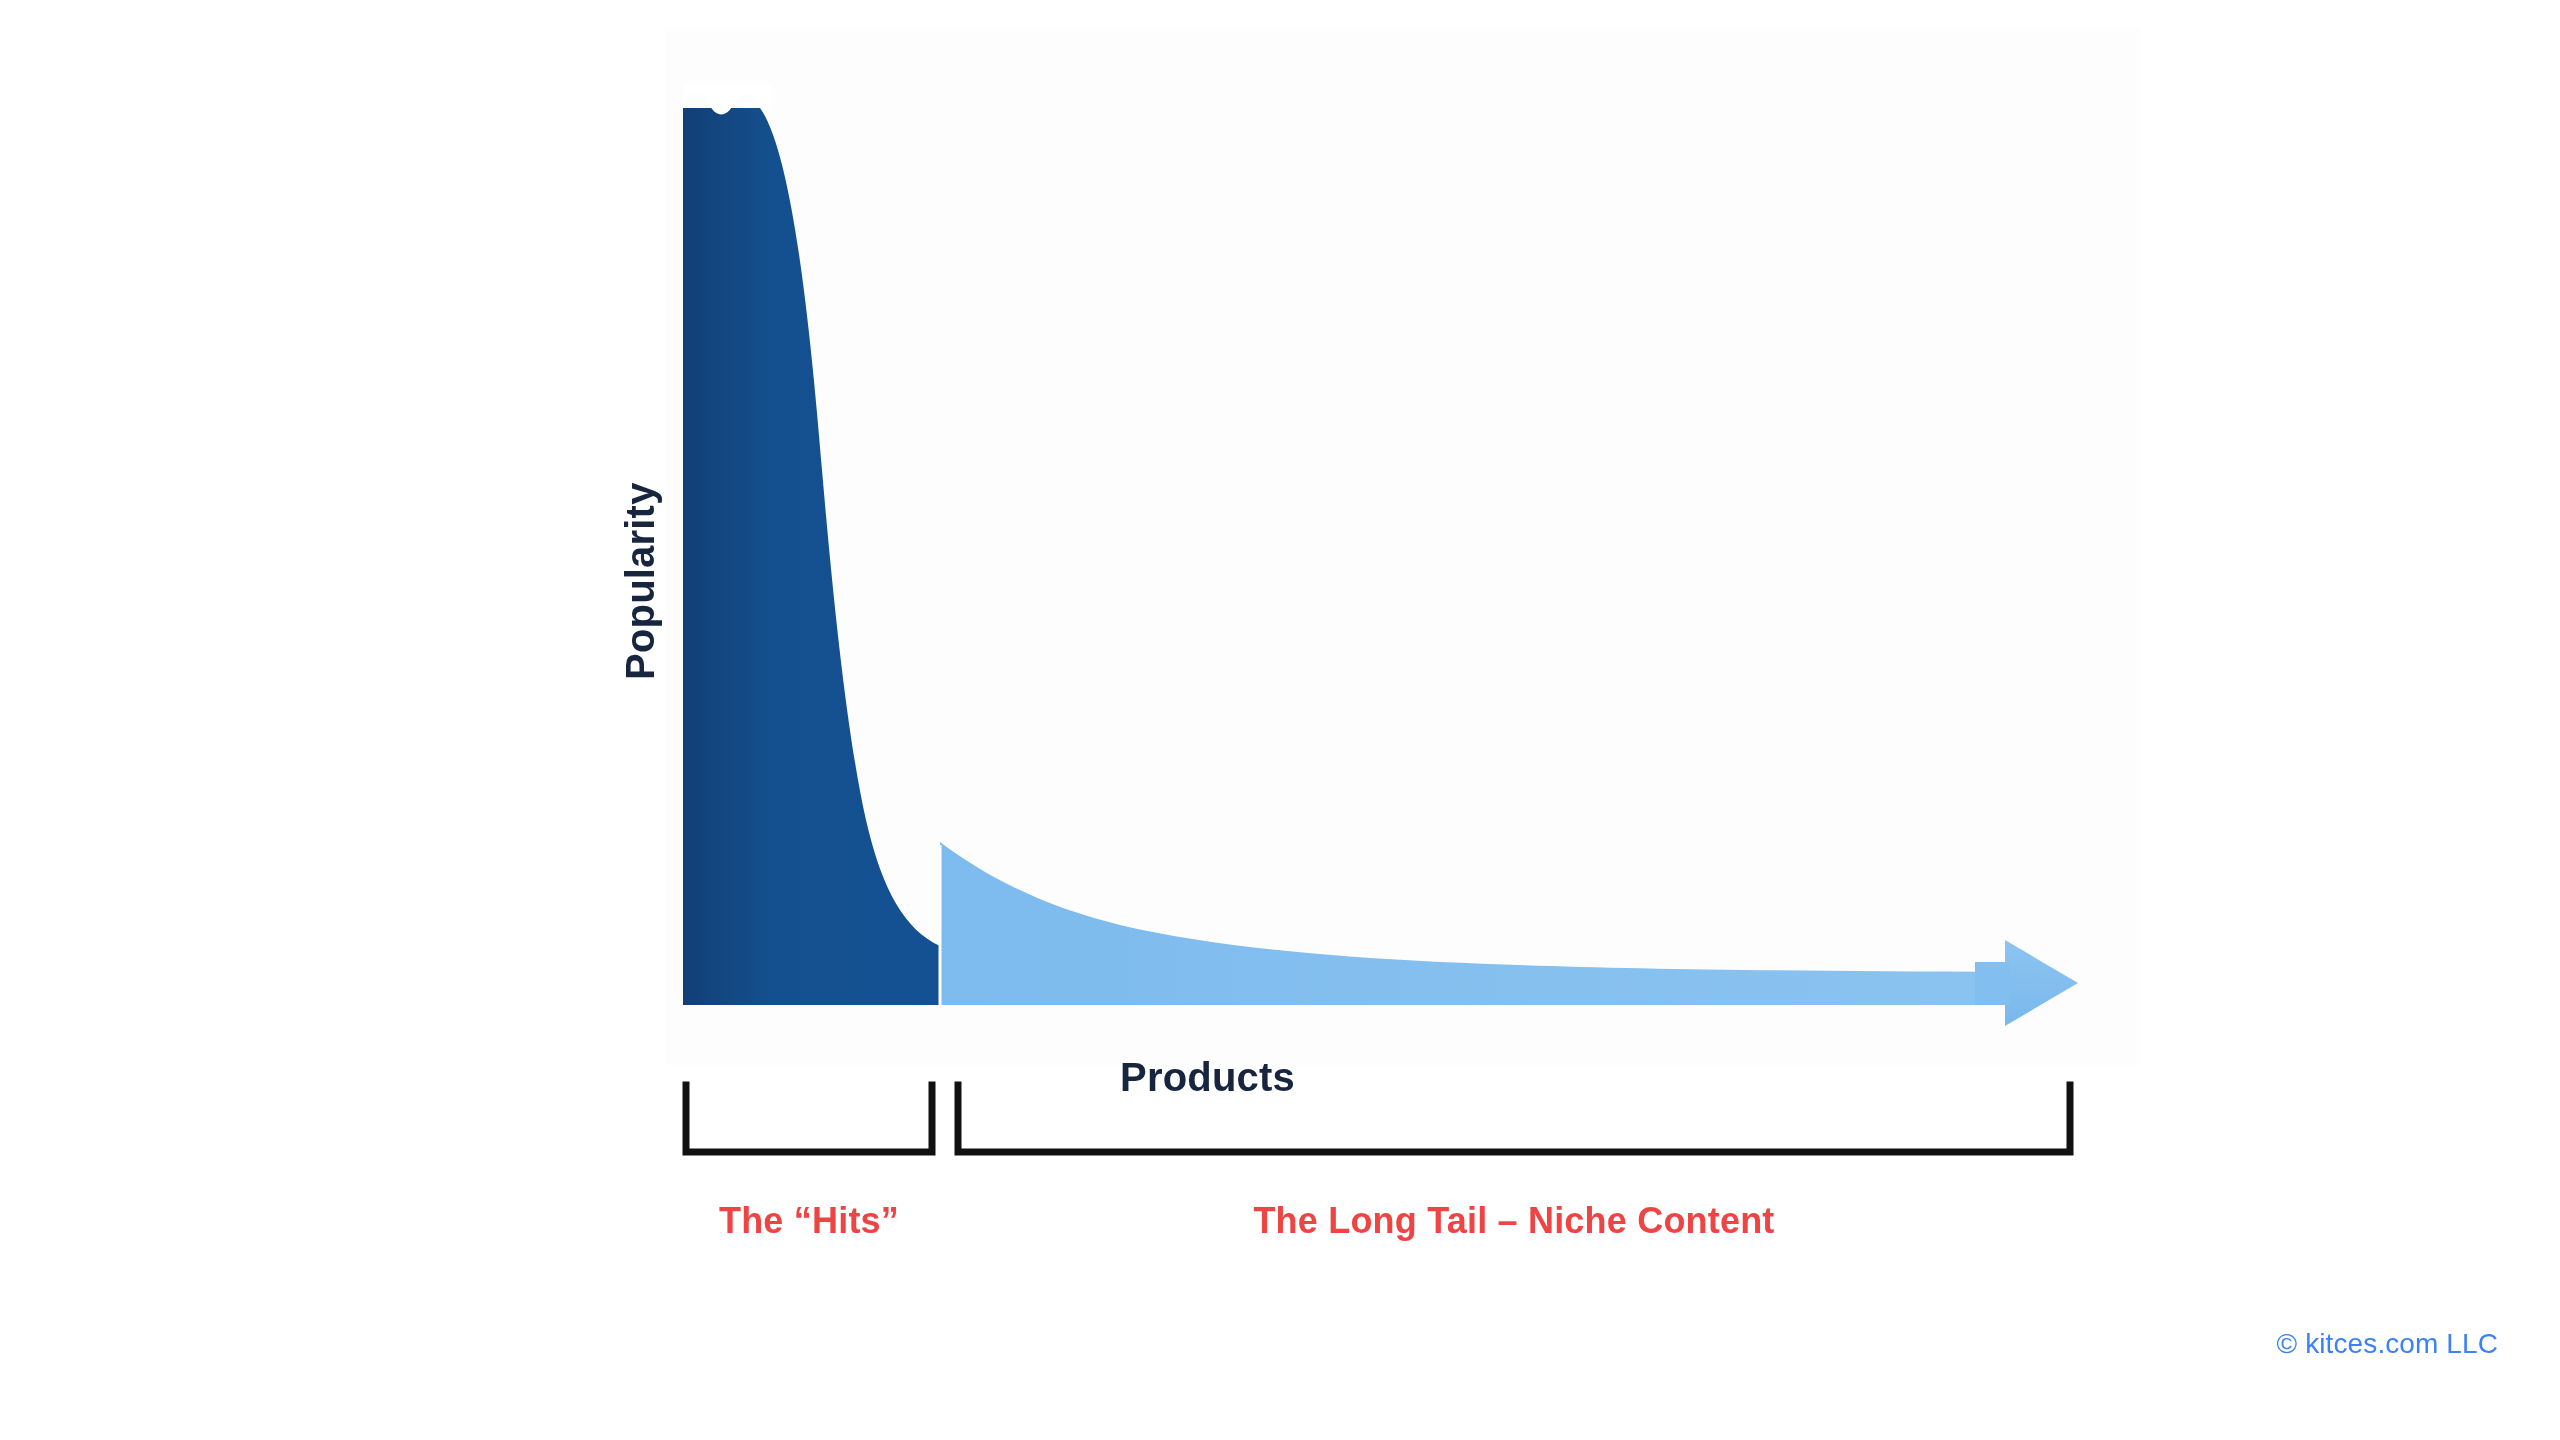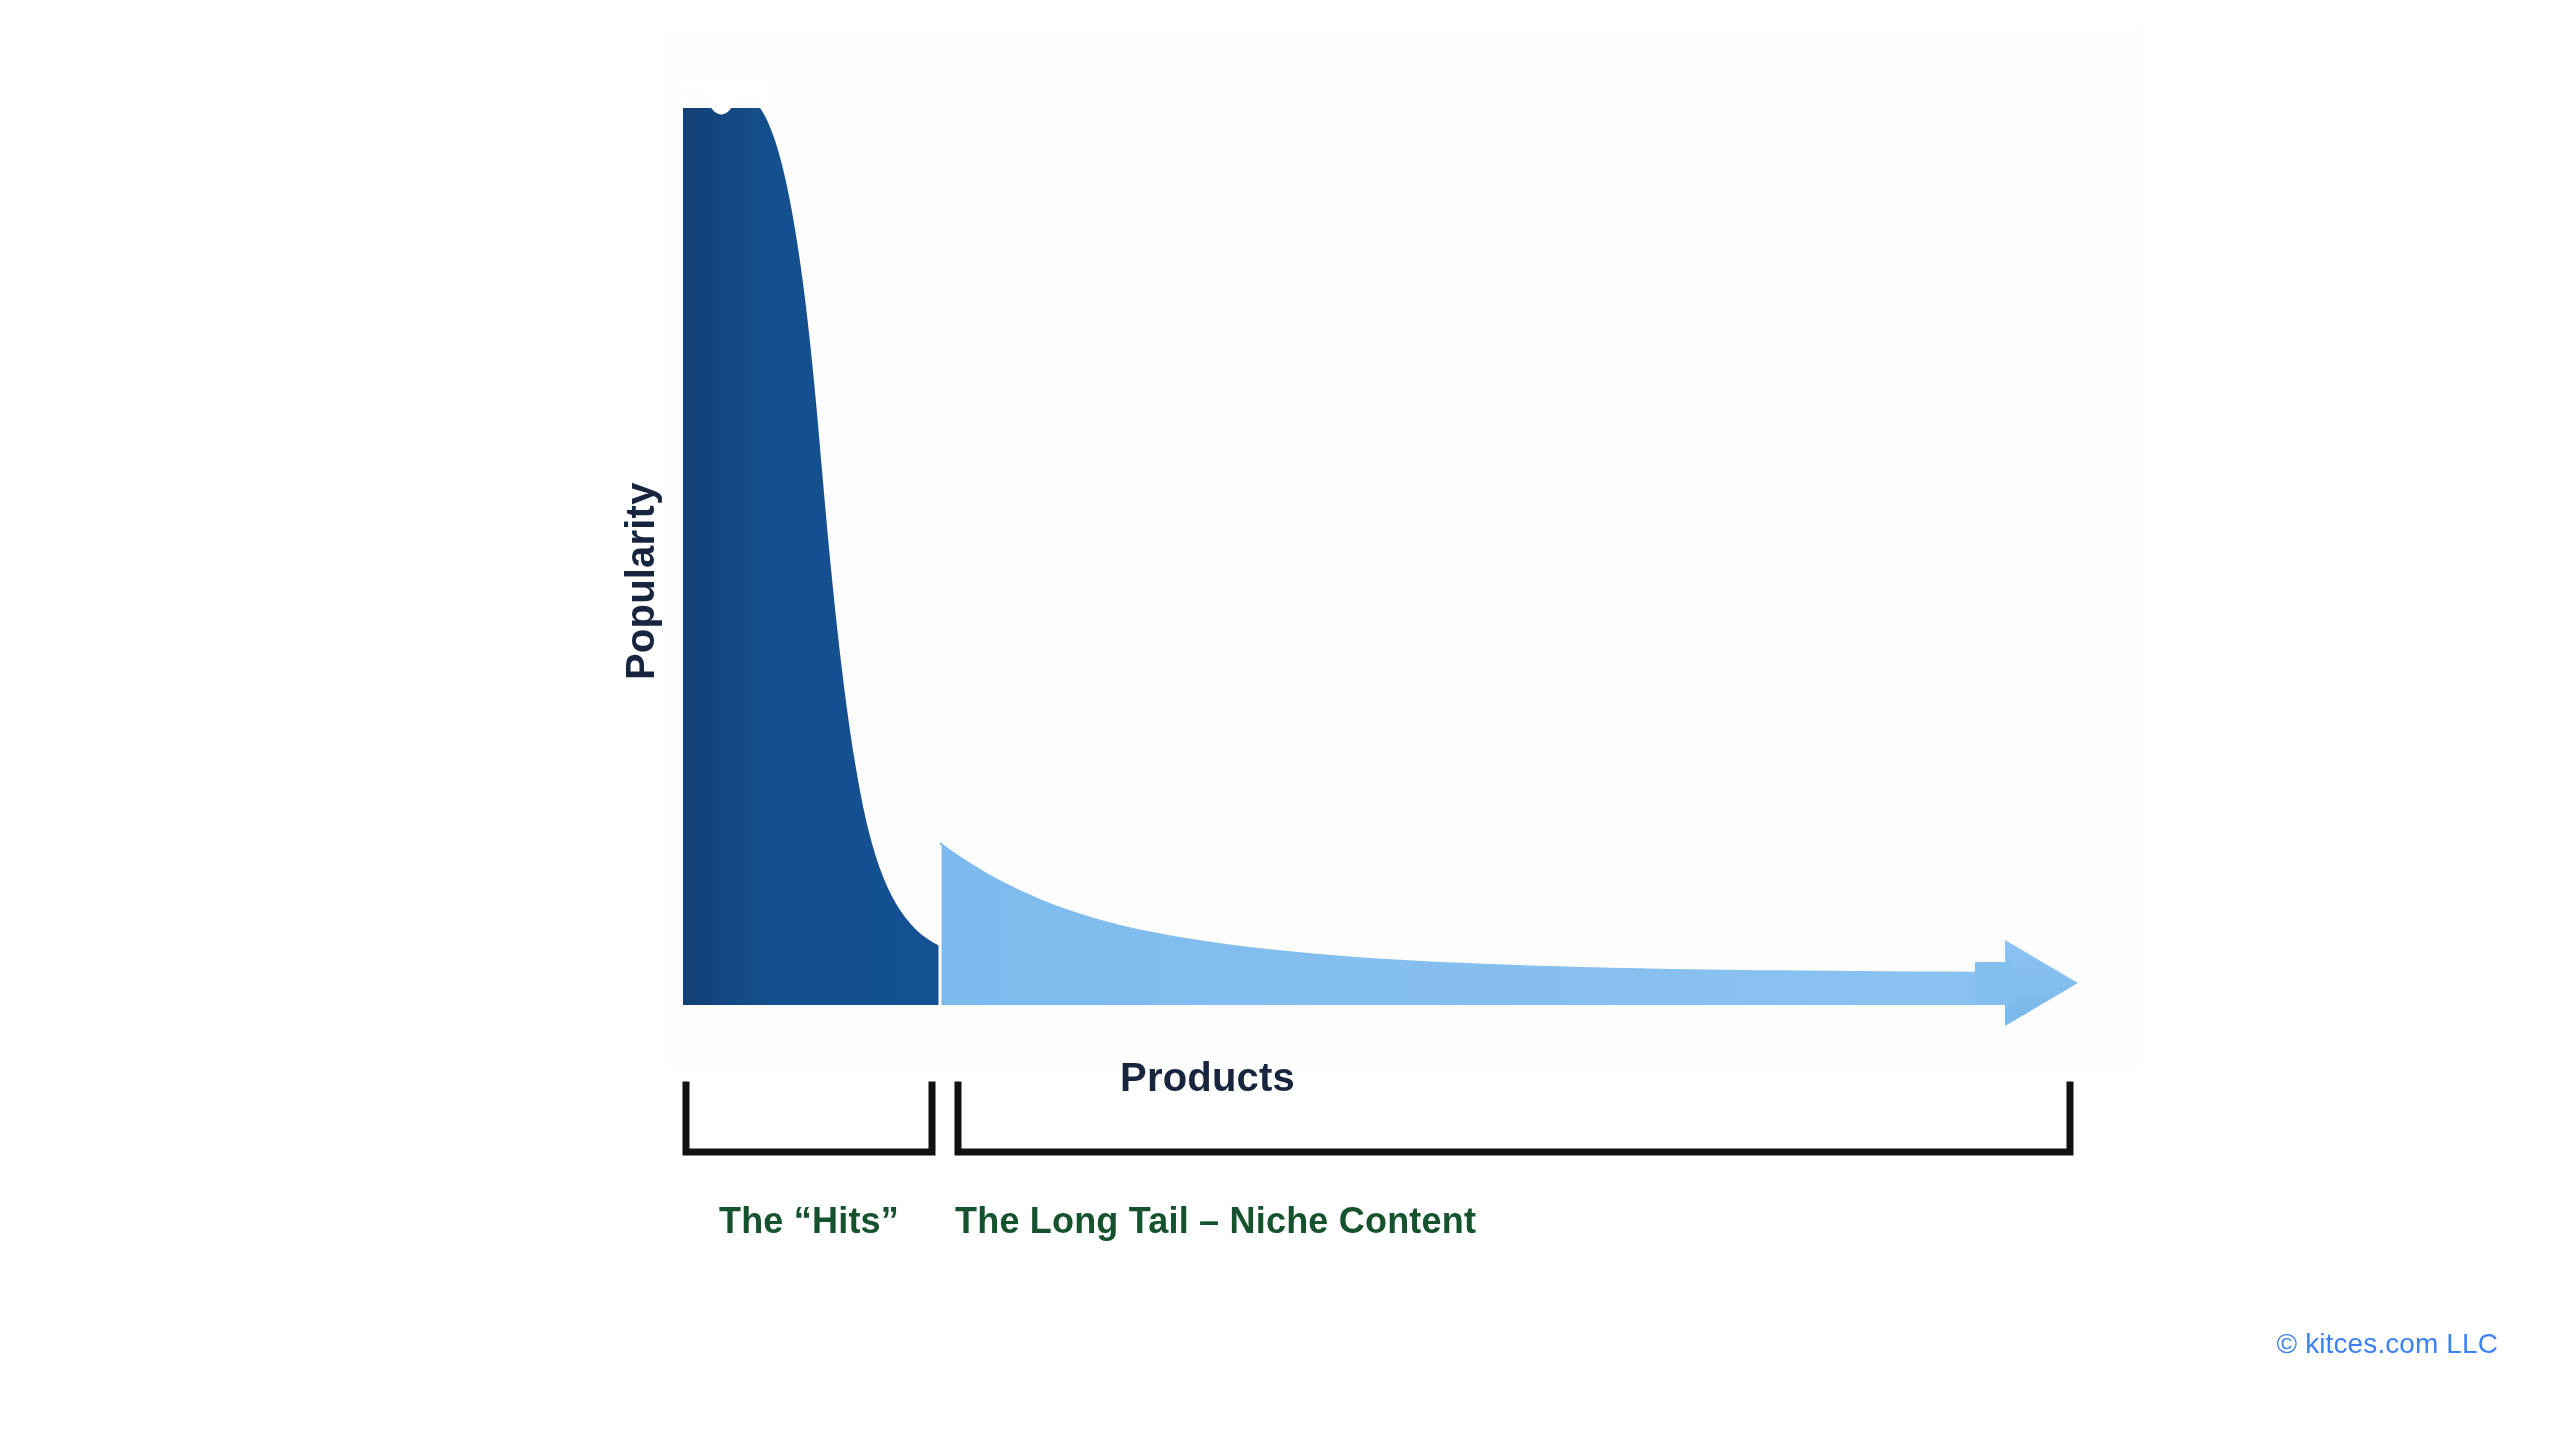--- a/index.html
+++ b/index.html
@@ -69,35 +69,35 @@
     color: #18253f;
     letter-spacing: 0.2px;
     white-space: nowrap;
   }
 
   
   .seg-caption {
     position: absolute;
     font-size: 36px;
     font-weight: bold;
-    color: #14532d;
+    color: #ef4444;
     white-space: nowrap;
     letter-spacing: 0.2px;
   }
   .seg-caption.hits {
     left: 683px;
     top: 1200px;
     width: 252px;
     text-align: center;
   }
   .seg-caption.tail {
     left: 955px;
     top: 1200px;
     width: 1118px;
-    text-align: left;
+    text-align: center;
   }
 
   
   .credit {
     position: absolute;
     right: 62px;
     top: 1328px;
     font-size: 28px;
     color: #3b82f6;
     font-weight: normal;

